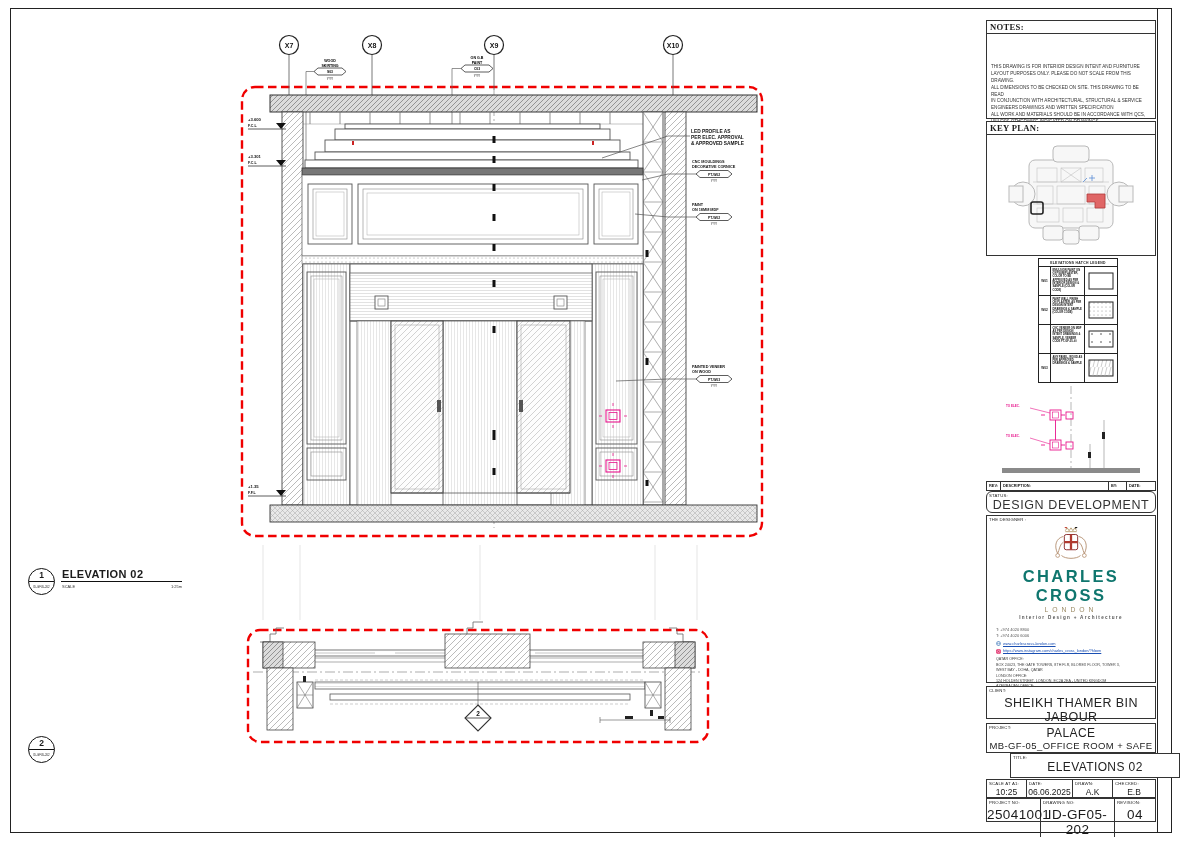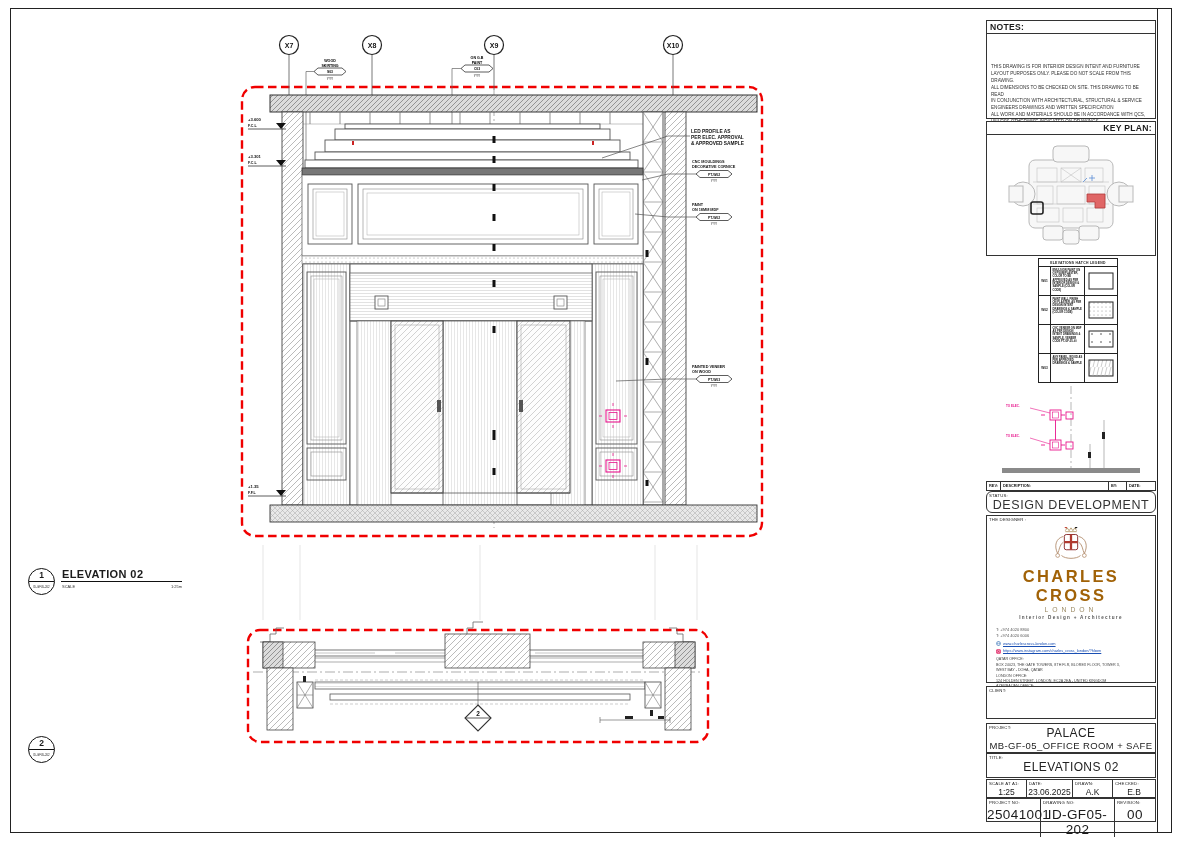--- a/index.html
+++ b/index.html
@@ -1,35 +1,35 @@
 <!DOCTYPE html>
 <html><head>
 <meta charset="utf-8">
 <style>
   html,body{margin:0;padding:0;background:#fff;}
   .sheet{position:relative;width:1182px;height:841px;background:#fff;overflow:hidden;
          font-family:"Liberation Sans",sans-serif;color:#1a1a1a;}
   .frame{position:absolute;left:10px;top:8px;width:1160px;height:823px;border:1.6px solid #222;}
   .vdiv{position:absolute;left:1157px;top:8px;width:1.4px;height:824px;background:#222;}
   .box{position:absolute;left:986px;width:170px;border:1px solid #333;background:#fff;box-sizing:border-box;}
-  .box-title{font-size:8.6px;font-weight:bold;letter-spacing:.3px;padding:1px 3px;border-bottom:1px solid #333;}
+  .box-title{font-size:8.6px;font-weight:bold;letter-spacing:.3px;padding:1px 3px;border-bottom:1px solid #333;font-family:Liberation Serif, serif;}
   .tiny-lbl{position:absolute;top:1px;left:2px;font-size:4.3px;color:#222;letter-spacing:.2px;}
   .notes-body{margin-top:28px;padding:2px 4px;font-size:4.6px;line-height:1.5;color:#333;white-space:pre-line;}
   .legend{position:absolute;left:1038px;top:258px;width:80px;border:1px solid #222;background:#fff;box-sizing:border-box;}
   .legend-title{font-size:3.4px;font-weight:bold;text-align:center;border-bottom:1px solid #222;padding:1.5px 0;letter-spacing:.3px;}
   .legend-row{display:grid;grid-template-columns:12px 1fr 32px;border-bottom:1px solid #222;height:28px;}
   .legend-row:last-child{border-bottom:none;}
   .legend-code{border-right:.6px solid #222;font-size:3.2px;font-weight:bold;display:flex;align-items:center;justify-content:center;}
   .legend-desc{border-right:.6px solid #222;font-size:2.7px;line-height:1.25;padding:1.5px;color:#111;font-weight:bold;}
   .legend-sw{display:flex;align-items:center;justify-content:center;}
   .rev-row{display:grid;grid-template-columns:14px 1fr 18px 28px;height:100%;}
   .rev-cell{border-right:.7px solid #333;font-size:3.9px;font-weight:bold;padding:1px 2px;}
   .rev-cell:last-child{border-right:none;}
   .status-val{text-align:center;font-size:12.5px;letter-spacing:.6px;color:#333;margin-top:6px;}
-  .brand{ text-align:center;font-size:16.5px;letter-spacing:2.4px;color:#a16207;font-weight:600;margin-top:2px;}
+  .brand{ text-align:center;font-size:16.5px;letter-spacing:2.4px;color:#0f766e;font-weight:600;margin-top:2px;}
   .brand-city{text-align:center;font-size:6.8px;letter-spacing:4px;color:#9b8a64;margin-top:1px;}
   .brand-tag{text-align:center;font-size:4.6px;letter-spacing:1.3px;font-weight:bold;color:#555;margin-top:2px;}
   .contacts{margin-top:7px;padding-left:9px;font-size:4px;color:#555;line-height:1.55;text-align:left;}
   .link-line{display:flex;align-items:center;gap:2px;margin-top:1.5px;}
   .link{color:#1a4fb3;text-decoration:underline;font-size:3.9px;}
   .offices{margin-top:3px;font-size:3.7px;line-height:1.45;color:#444;white-space:pre-line;}
   .center-big{text-align:center;font-size:12px;letter-spacing:.4px;color:#222;}
   .meta-grid1{display:grid;grid-template-columns:40px 46px 40px 1fr;height:100%;}
   .meta-grid2{display:grid;grid-template-columns:54px 74px 1fr;height:100%;}
   .meta-cell{position:relative;border-right:.8px solid #333;}
@@ -364,21 +364,21 @@
     <div class="box-title">NOTES:</div>
     <div class="notes-body">THIS DRAWING IS FOR  INTERIOR DESIGN INTENT AND FURNITURE
 LAYOUT PURPOSES ONLY. PLEASE DO NOT SCALE FROM THIS DRAWING.
 ALL DIMENSIONS TO BE CHECKED ON SITE. THIS DRAWING TO BE READ
 IN CONJUNCTION WITH ARCHITECTURAL, STRUCTURAL &amp; SERVICE
 ENGINEERS DRAWINGS AND WRITTEN SPECIFICATION
 ALL WORK AND MATERIALS SHOULD BE IN ACCORDANCE WITH QCS,
 UNLESS OTHERWISE INDICATED ON DRAWINGS.</div>
   </div>
 
-  <div class="box" style="top:121px;height:135px;text-align:right;">
+  <div class="box" style="top:121px;height:135px;">
     <div class="box-title">KEY PLAN:</div>
     <svg width="160" height="114" viewBox="0 0 160 112" style="margin:2px auto 0">
       <g stroke="#b9b9b9" fill="#f7f7f7" stroke-width="1">
         <rect x="38" y="22" width="84" height="68" rx="6"></rect>
         <rect x="62" y="8" width="36" height="16" rx="4"></rect>
         <circle cx="32" cy="56" r="12"></circle>
           <rect x="18" y="48" width="14" height="16"></rect>
         <circle cx="128" cy="56" r="12"></circle>
           <rect x="128" y="48" width="14" height="16"></rect>
         <rect x="52" y="88" width="20" height="14" rx="3"></rect>
@@ -517,42 +517,43 @@
 LONDON OFFICE:
 124 HOLDEN STREET, LONDON, EC2A 2EA - UNITED KINGDOM
 AZERBAIJAN OFFICE:
 AVENUE, BESIKTAS BINGAMSH STREET 6, FLAT 3,
 GARAU DISTRICT, BAKU, AZERBAIJAN</div>
     </div>
   </div>
 
   <div class="box" style="top:686px;height:33px;">
     <span class="tiny-lbl">CLIENT:</span>
+    <div class="center-big" style="margin-top:9px;font-size:12.5px;">SHEIKH THAMER BIN JABOUR</div>
   </div>
 
   <div class="box" style="top:723px;height:30px;">
     <span class="tiny-lbl">PROJECT:</span>
     <div class="center-big" style="margin-top:2px;">PALACE</div>
     <div class="center-big" style="font-size:9.5px;">MB-GF-05_OFFICE ROOM + SAFE + BATHROOM</div>
   </div>
 
-  <div class="box" style="top:753px;height:25px;">
+  <div class="box" style="top:753px;height:25px;margin-left:24px;">
     <span class="tiny-lbl">TITLE:</span>
     <div class="center-big" style="margin-top:6px;">ELEVATIONS 02</div>
   </div>
 
   <div class="box" style="top:779px;height:19px;">
     <div class="meta-grid1">
       <div class="meta-cell">
         <span class="tiny-lbl">SCALE AT A1:</span>
-        <div class="meta-val">1:25</div>
+        <div class="meta-val">10:25</div>
       </div>
       <div class="meta-cell">
         <span class="tiny-lbl">DATE:</span>
-        <div class="meta-val">23.06.2025</div>
+        <div class="meta-val">06.06.2025</div>
       </div>
       <div class="meta-cell">
         <span class="tiny-lbl">DRAWN:</span>
         <div class="meta-val">A.K</div>
       </div>
       <div class="meta-cell">
         <span class="tiny-lbl">CHECKED:</span>
         <div class="meta-val">E.B</div>
       </div>
     </div>
@@ -563,17 +564,17 @@
       <div class="meta-cell">
         <span class="tiny-lbl">PROJECT NO:</span>
         <div class="meta-val2">25041001</div>
       </div>
       <div class="meta-cell">
         <span class="tiny-lbl">DRAWING NO:</span>
         <div class="meta-val2">ID-GF05-202</div>
       </div>
       <div class="meta-cell">
         <span class="tiny-lbl">REVISION:</span>
-        <div class="meta-val2">00</div>
+        <div class="meta-val2">04</div>
       </div>
     </div>
   </div>
 </div>
 
 </body></html>

